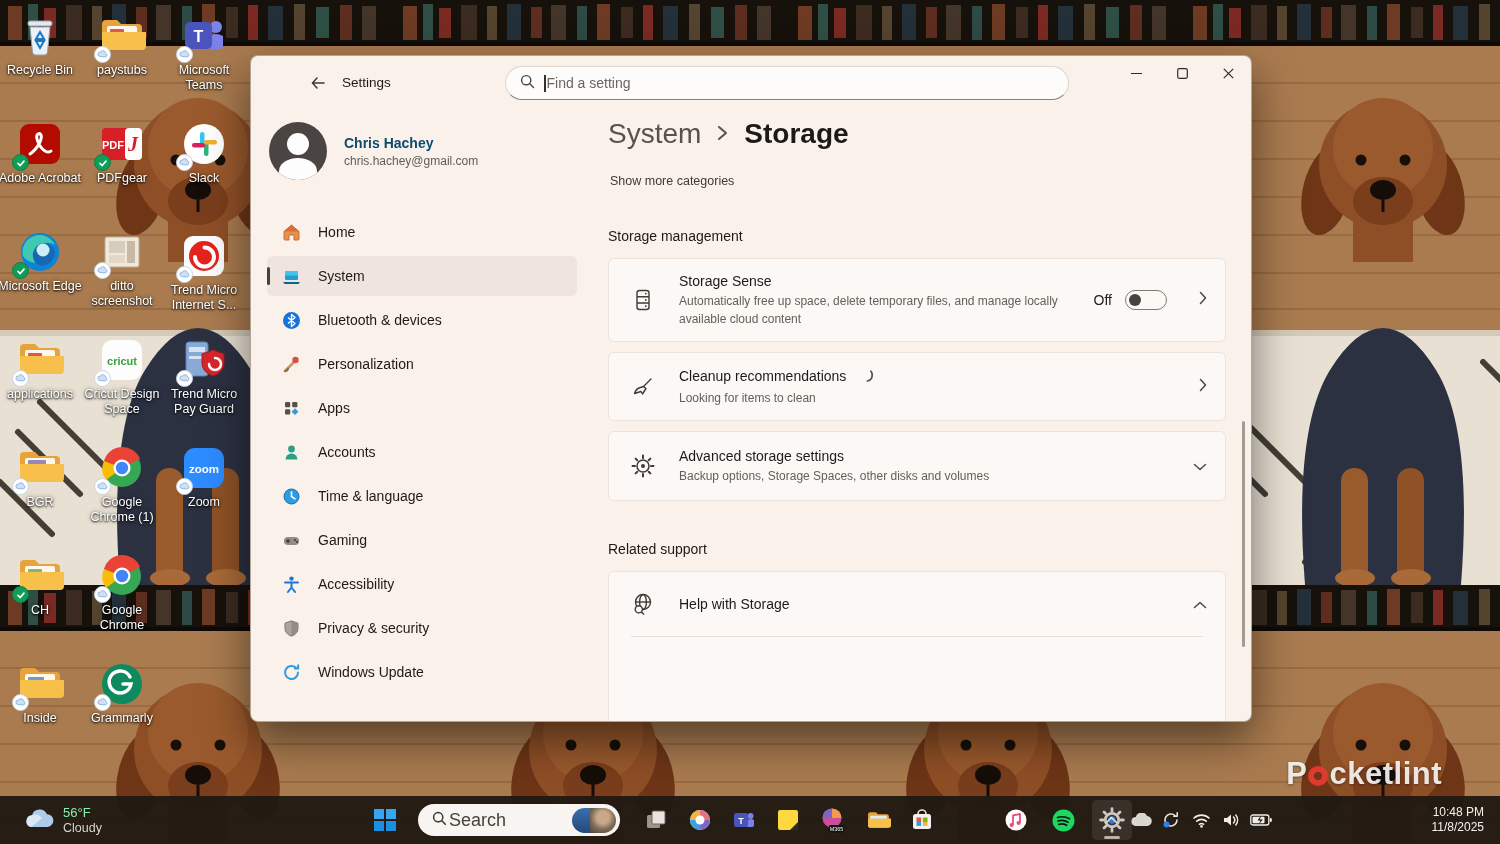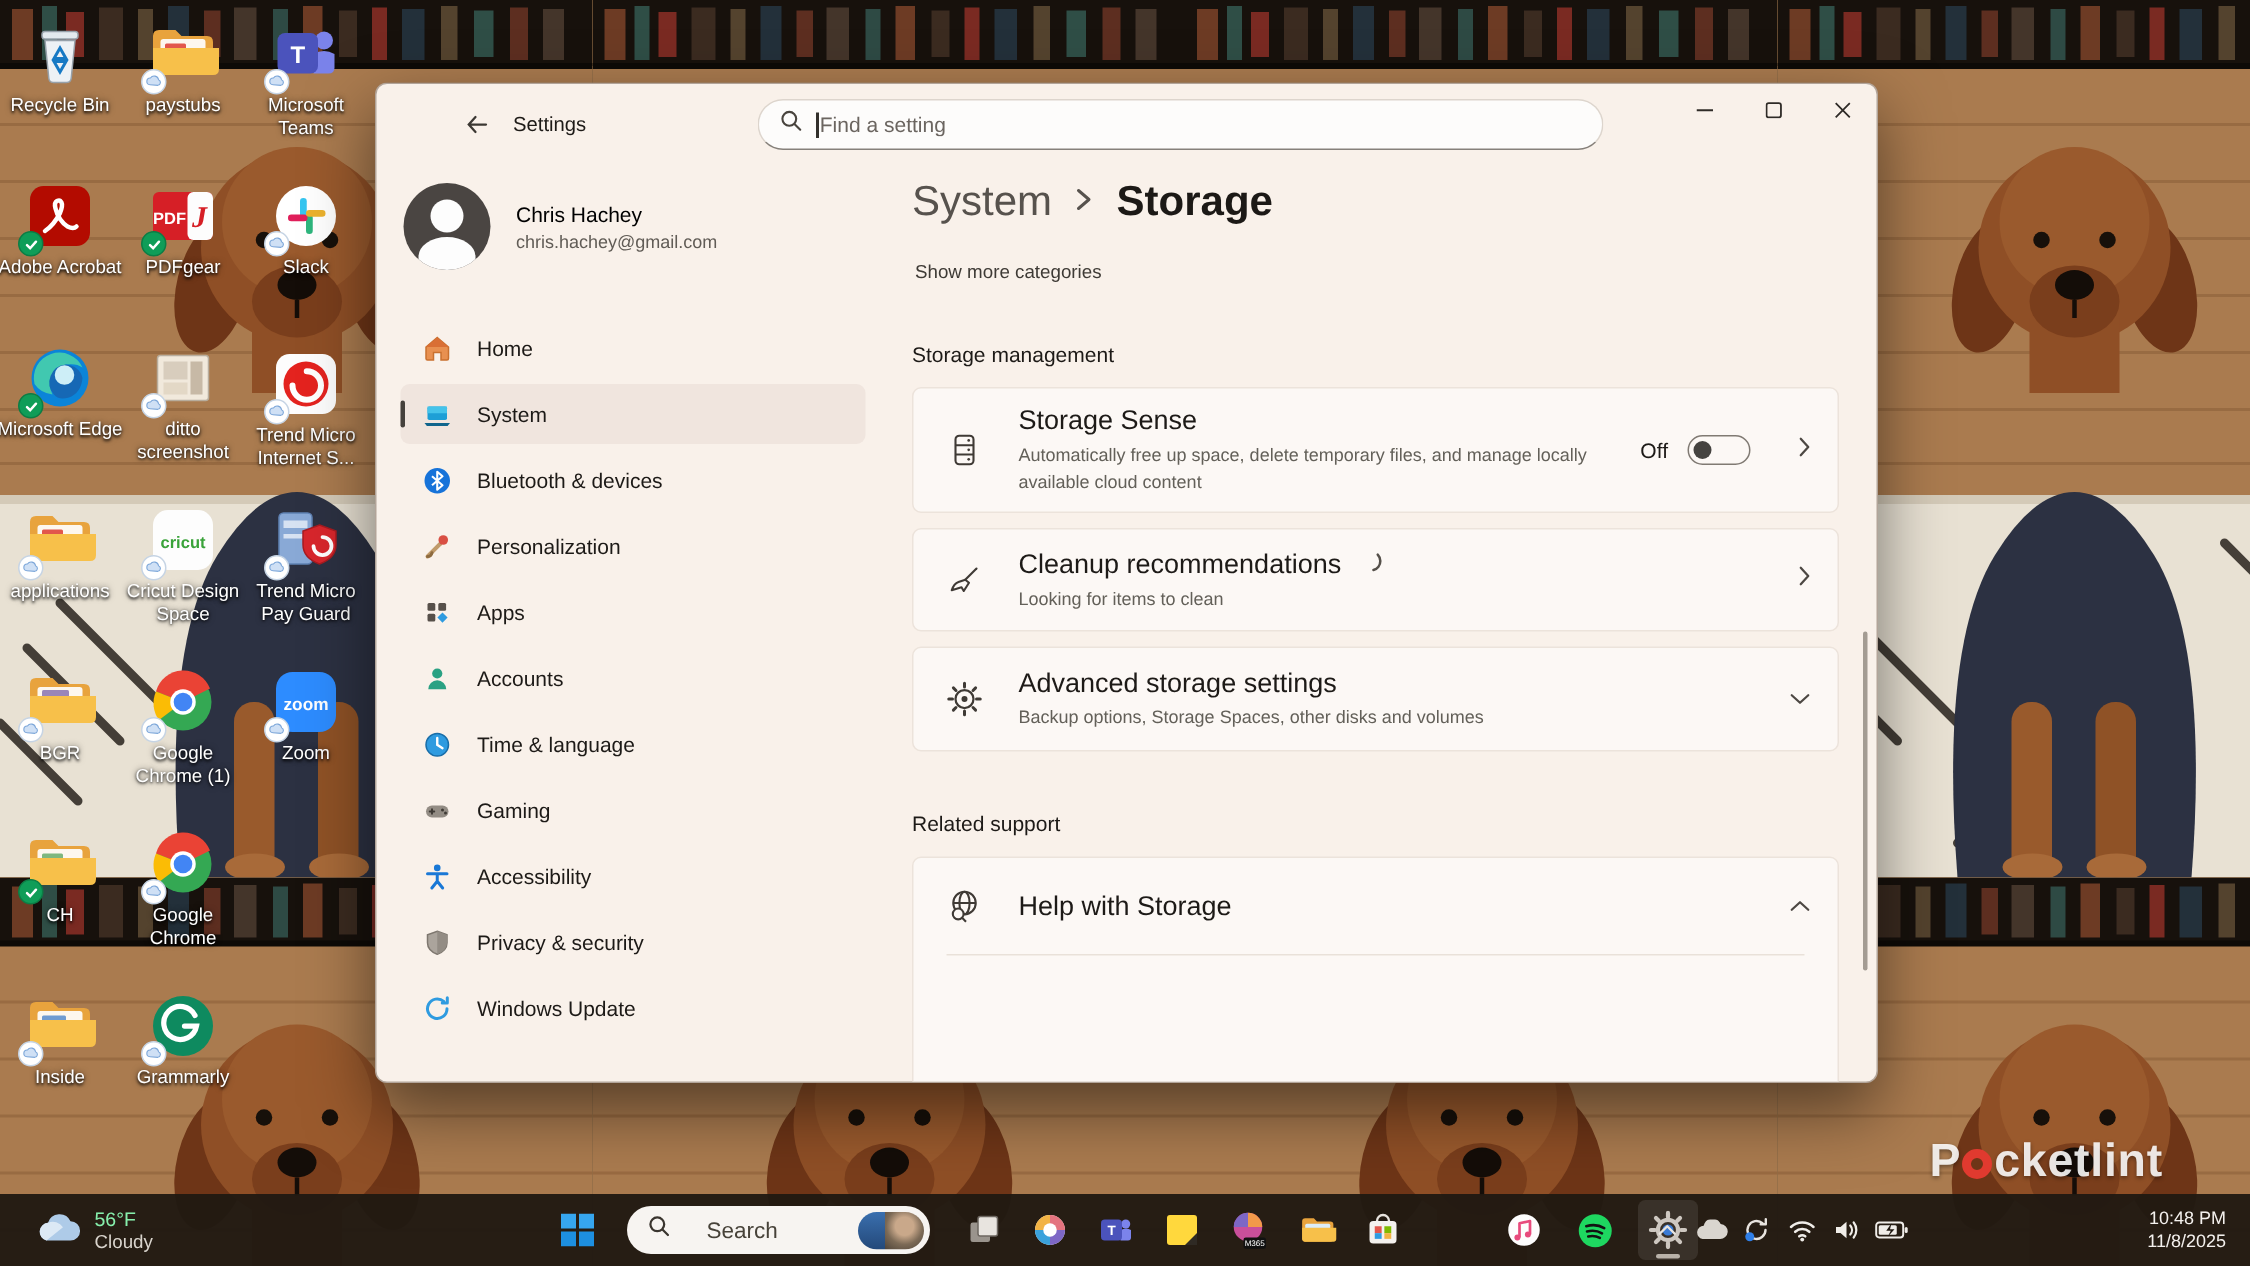--- a/index.html
+++ b/index.html
@@ -35,21 +35,21 @@
   .caret{width:1.5px;height:17px;background:#33302c;margin-right:1px;}
   .winctl{position:absolute;right:0;top:0;display:flex;}
   .winctl .ctl{width:46px;height:34px;display:flex;align-items:center;justify-content:center;color:#2f2b27;}
 
   
   .profile{position:absolute;left:18px;top:66px;display:flex;align-items:center;}
   .avatar{width:58px;height:58px;border-radius:50%;background:#4a4542;position:relative;overflow:hidden;flex:0 0 auto;}
   .avatar .head{position:absolute;left:50%;top:11px;transform:translateX(-50%);width:22px;height:22px;border-radius:50%;background:#fdfdfd;}
   .avatar .bod{position:absolute;left:50%;top:36px;transform:translateX(-50%);width:38px;height:26px;border-radius:50% 50% 0 0;background:#fdfdfd;}
   .pinfo{margin-left:17px;}
-  .pname{font-size:14px;font-weight:normal;color:#000000;}
+  .pname{font-size:14px;font-weight:bold;color:#0c4a6e;}
   .pemail{font-size:12px;color:#615c56;margin-top:3px;}
   .nav{position:absolute;left:16px;top:156px;width:310px;}
   .nav-item{position:relative;height:40px;margin-bottom:4px;border-radius:6px;display:flex;align-items:center;padding-left:15px;cursor:default;}
   .nav-item.sel{background:#f0e5de;}
   .nav-item.sel::before{content:"";position:absolute;left:0;top:11px;width:3px;height:18px;border-radius:2px;background:#45413c;}
   .nav-ic{width:19px;height:19px;margin-right:17px;flex:0 0 auto;}
   .nav-ic svg{width:19px;height:19px;display:block;}
   .nav-label{font-size:14px;color:#1d1a17;}
 
   
@@ -57,21 +57,21 @@
   .crumbs{position:absolute;left:0;top:62px;display:flex;align-items:center;}
   .crumb-parent{font-size:28px;color:#57524d;}
   .crumb-sep{margin:2px 16px 0;color:#57524d;}
   .crumb-cur{font-size:28px;font-weight:600;color:#1c1916;}
   .showmore{position:absolute;left:2px;top:118px;font-size:12.5px;color:#3e3a35;}
   .sec-h{position:absolute;left:0;font-size:14px;font-weight:normal;color:#1d1a17;}
   .card{position:absolute;left:0;width:618px;background:#fcf8f5;border:1px solid #ece3db;border-radius:6px;display:flex;align-items:center;padding:0 18px 0 22px;}
   .card-ic{width:24px;height:24px;margin-right:24px;flex:0 0 auto;}
   .card-ic svg{width:24px;height:24px;display:block;}
   .card-tx{flex:1;min-width:0;}
-  .card-title{font-size:18px;color:#1d1a17;display:flex;align-items:center;}
+  .card-title{font-size:14px;color:#1d1a17;display:flex;align-items:center;}
   .card-desc{font-size:12px;color:#636059;line-height:1.5;margin-top:3px;max-width:395px;}
   .offlbl{font-size:14px;color:#1d1a17;margin-right:13px;}
   .toggle{width:42px;height:20px;border:1px solid #807a73;border-radius:10px;position:relative;margin-right:24px;flex:0 0 auto;}
   .toggle .knob{position:absolute;left:3px;top:3px;width:12px;height:12px;border-radius:50%;background:#454340;}
   .chev{flex:0 0 auto;margin-left:8px;}
   .spin{margin-left:12px;}
   .divider{position:absolute;left:22px;right:22px;top:64px;height:1px;background:#e9e1d9;}
   .help-links{position:absolute;left:72px;top:94px;}
   .hlink{font-size:13.5px;color:#2e2b27;margin-bottom:18px;cursor:default;}
   .vscroll{position:absolute;right:6px;top:365px;width:3px;height:226px;border-radius:2px;background:#a49c93;}
@@ -79,21 +79,21 @@
   
   #taskbar{position:absolute;left:0;right:0;bottom:0;height:48px;background:rgba(32,25,18,.96);display:block;}
   .weather{position:absolute;left:14px;top:0;height:48px;display:flex;align-items:center;padding:0 10px;}
   .wtemp{font-size:13px;color:#86efac;}
   .wcond{font-size:12.5px;color:#d9d4cd;margin-top:1px;}
   .tb-btn{position:absolute;top:4px;width:40px;height:40px;border-radius:5px;display:flex;align-items:center;justify-content:center;}
   .tb-btn svg{display:block;}
   .tb-btn.active{background:rgba(255,255,255,.09);}
   .tb-btn.active::after{content:"";position:absolute;bottom:1px;left:12px;width:16px;height:3px;border-radius:2px;background:#b9b2a9;}
   .tb-search{position:absolute;left:418px;top:8px;width:202px;height:32px;background:#f7f4f1;border-radius:16px;display:flex;align-items:center;padding:0 4px 0 14px;}
-  .tb-search .qlbl{font-size:15px;color:#474239;margin-left:24px;flex:1;}
+  .tb-search .qlbl{font-size:18px;color:#474239;margin-left:2px;flex:1;}
   .spotlight{width:44px;height:25px;border-radius:13px;overflow:hidden;display:flex;}
   .spot-a{width:18px;height:100%;background:linear-gradient(#3a6fae,#24497a);}
   .spot-b{flex:1;background:radial-gradient(circle at 50% 38%,#c9a88a 0 30%,#7c6a56 60%,#4e4338 100%);}
   .tray{position:absolute;top:0;height:48px;display:flex;align-items:center;}
   .tray-ic{width:30px;height:40px;display:flex;align-items:center;justify-content:center;position:relative;}
   .clock{position:absolute;right:10px;top:0;height:48px;display:flex;flex-direction:column;justify-content:center;text-align:right;padding:0 6px;}
   .clock div{font-size:12px;color:#f4f1ee;line-height:15px;}
 </style>
 </head>
 <body>

